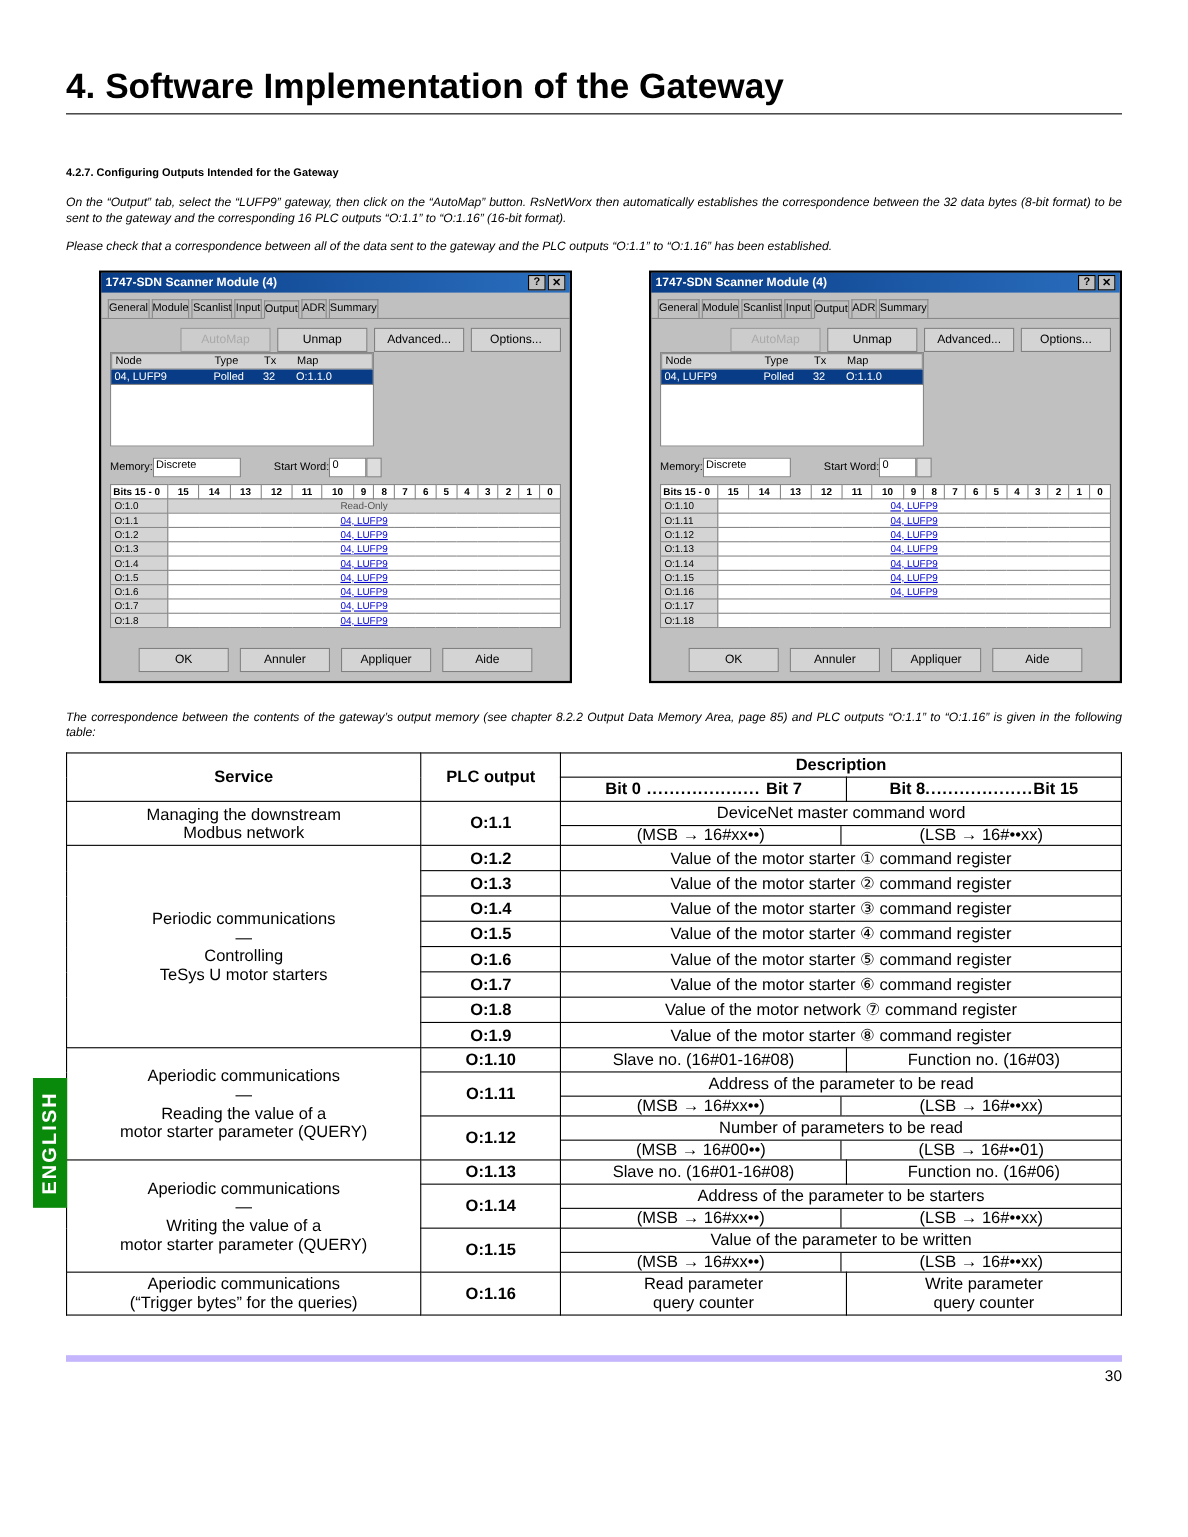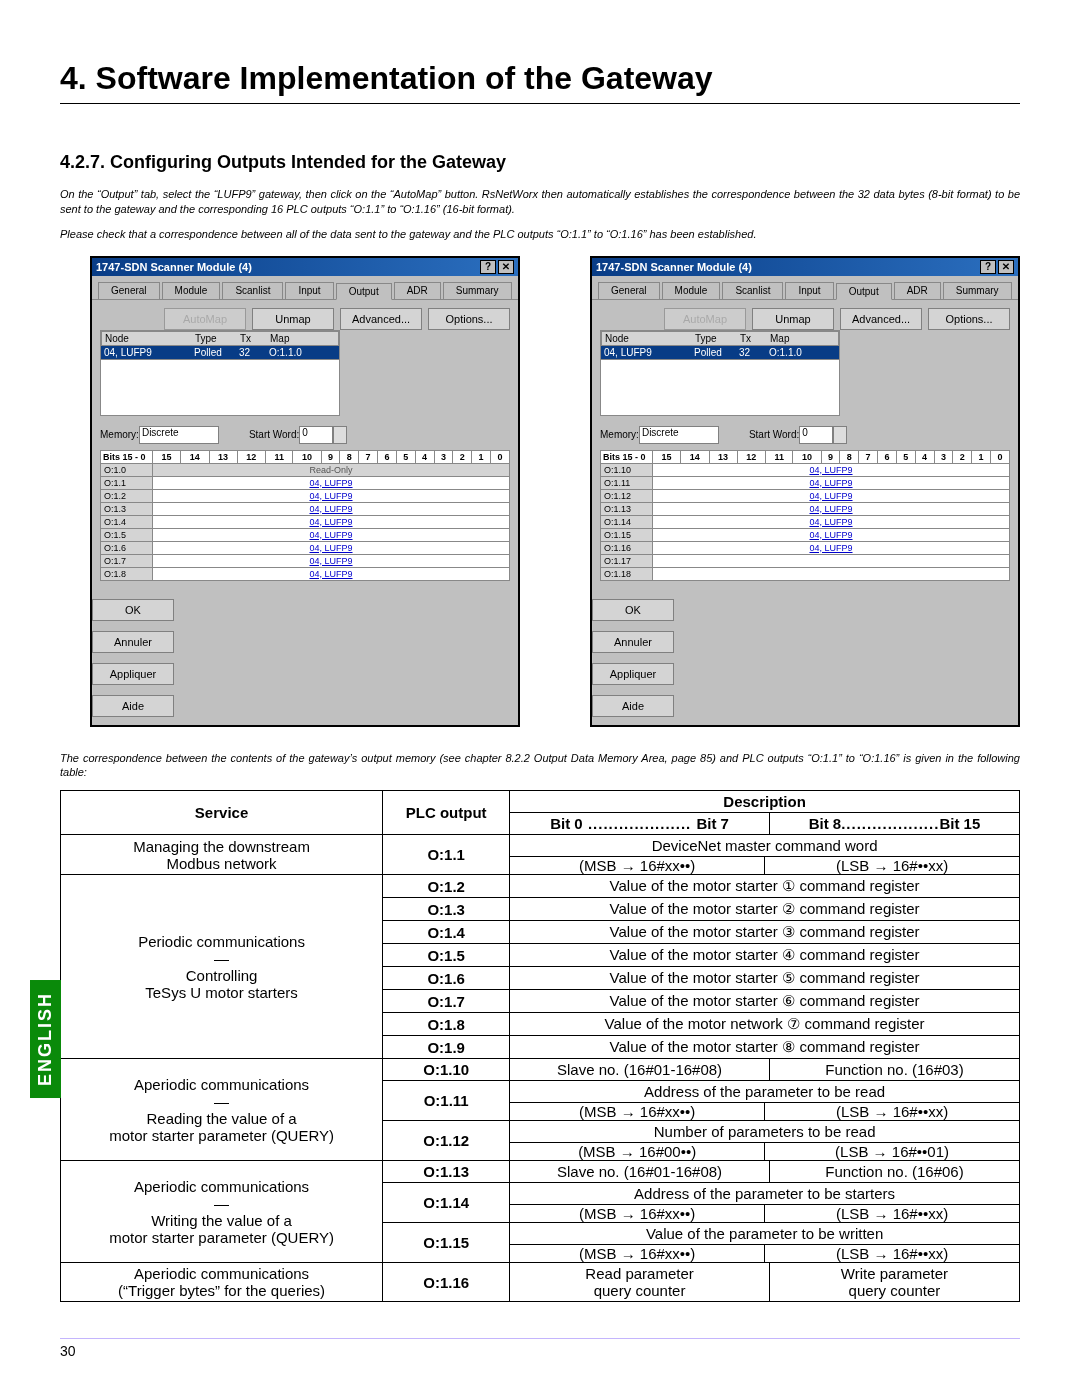--- a/index.html
+++ b/index.html
@@ -11,21 +11,21 @@
     padding: 60px 60px 40px 60px;
     position: relative;
   }
   .page-title {
     font-size: 32px;
     font-weight: bold;
     margin-bottom: 6px;
   }
   hr.title-rule { border: none; border-top: 1px solid #000; margin-bottom: 36px; }
   .section-heading {
-    font-size: 18px;
+    font-size: 10px;
     font-weight: bold;
     margin-bottom: 14px;
     margin-top: 48px;
   }
   .body-text {
     font-size: 11px;
     line-height: 1.35;
     text-align: justify;
     margin-bottom: 10px;
     font-style: italic;
@@ -51,21 +51,21 @@
     width: 16px; height: 14px; background: #c0c0c0; border: 1px solid #000;
     font-size: 10px; display: flex; align-items: center; justify-content: center;
     color: #000;
   }
   .tabs-bar {
     display: flex; gap: 2px; padding: 6px 6px 0 6px;
     border-bottom: 1px solid #888;
   }
   .tab {
     background: #c0c0c0; border: 1px solid #888; border-bottom: none;
-    padding: 2px 12px; font-size: 10px; cursor: default;
+    padding: 2px 0; font-size: 10px; cursor: default;
   }
   .tab.active { background: #c0c0c0; font-weight: normal; position: relative; top: 1px; border-bottom: 1px solid #c0c0c0; }
   .tab-body { padding: 8px; }
   .dev-list-head, .dev-list-row {
     display: grid;
     grid-template-columns: 90px 45px 30px 1fr;
     font-size: 10px;
     border-bottom: 1px solid #888;
     padding: 1px 3px;
   }
@@ -81,21 +81,21 @@
   .mem-select { width: 80px; height: 18px; border: 1px solid #808080; background: #fff; padding-left: 2px; }
   .num-input { width: 34px; height: 18px; border: 1px solid #808080; background: #fff; text-align: left; padding-left: 2px; }
   .spinner { width: 14px; height: 18px; border: 1px solid #808080; background: #ddd; }
   .bits-table {
     margin-top: 6px; width: 100%; border-collapse: collapse; font-size: 9px; background: #fff;
   }
   .bits-table th, .bits-table td { border: 1px solid #888; padding: 0 2px; height: 13px; text-align: center; }
   .bits-table td.addr { background: #d4d4d4; width: 52px; text-align: left; padding-left: 3px; }
   .bits-table td.val { color: #0000cc; text-decoration: underline; }
   .bits-table td.ro { background: #d4d4d4; color: #555; text-decoration: none; }
-  .bottom-btns { display: flex; justify-content: center; gap: 10px; padding: 10px 0 8px; flex-direction: column; }
+  .bottom-btns { display: flex; justify-content: center; gap: 10px; padding: 10px 0 8px; }
   
   .lang-tab {
     position: absolute;
     left: 30px; top: 980px;
     writing-mode: vertical-rl;
     transform: rotate(180deg);
     background: #0a8a0a;
     color: #fff;
     font-weight: bold;
     padding: 12px 5px;
@@ -113,21 +113,21 @@
     border: 1px solid #000;
     padding: 2px 6px;
     vertical-align: middle;
   }
   table.data th { font-weight: bold; text-align: center; }
   .plc { font-weight: bold; text-align: center; }
   .center { text-align: center; }
   .split { display: flex; }
   .split > div { flex: 1; padding: 0 4px; }
   .split > div:first-child { border-right: 1px solid #000; }
-  .page-num { margin-top: 36px; border-top: 1px solid #c4b5fd; padding-top: 4px; font-size: 14px; }
+  .page-num { margin-top: 36px; border-top: 6px solid #c4b5fd; padding-top: 4px; font-size: 14px; text-align: right; }
   .dotfill { letter-spacing: 1px; }
 </style>
 </head>
 <body>
 
 <h1 class="page-title">4. Software Implementation of the Gateway</h1>
 <hr class="title-rule">
 
 <h3 class="section-heading">4.2.7. Configuring Outputs Intended for the Gateway</h3>
 <p class="body-text">On the “Output” tab, select the “LUFP9” gateway, then click on the “AutoMap” button. RsNetWorx then automatically establishes the correspondence between the 32 data bytes (8-bit format) to be sent to the gateway and the corresponding 16 PLC outputs “O:1.1” to “O:1.16” (16-bit format).</p>

